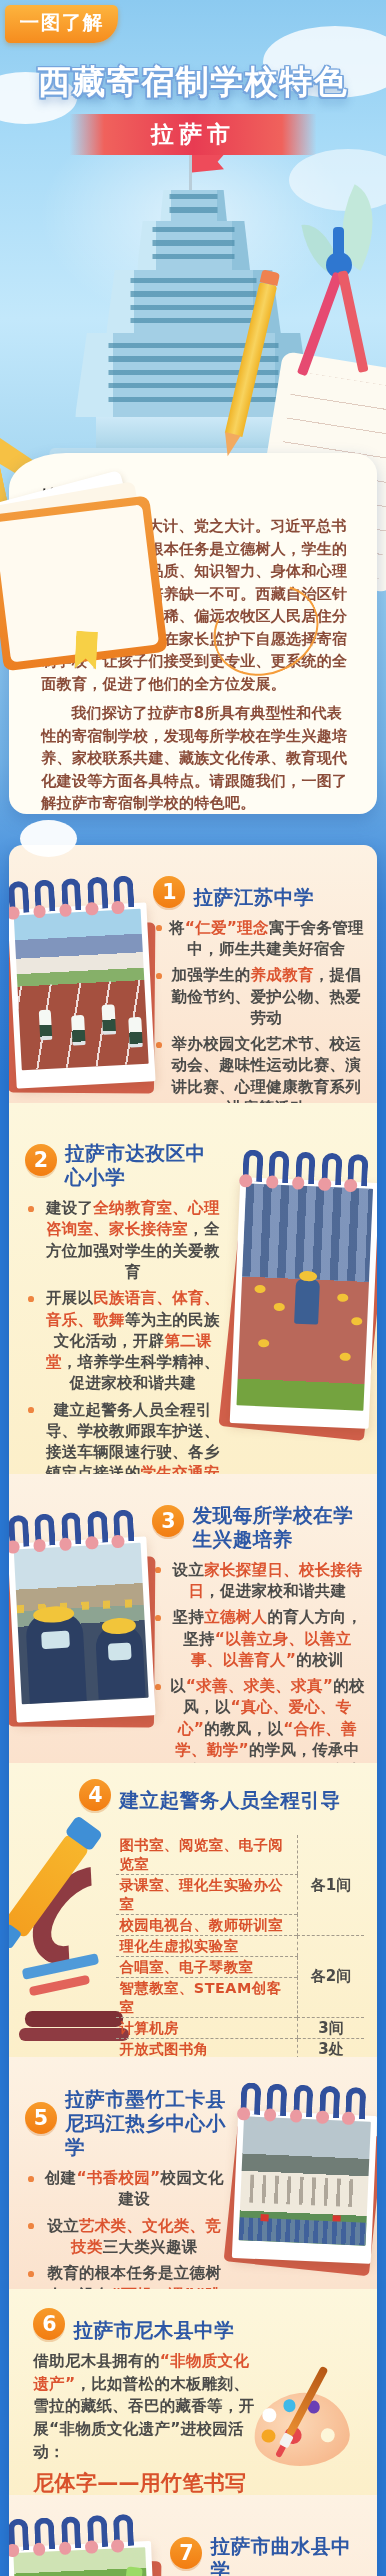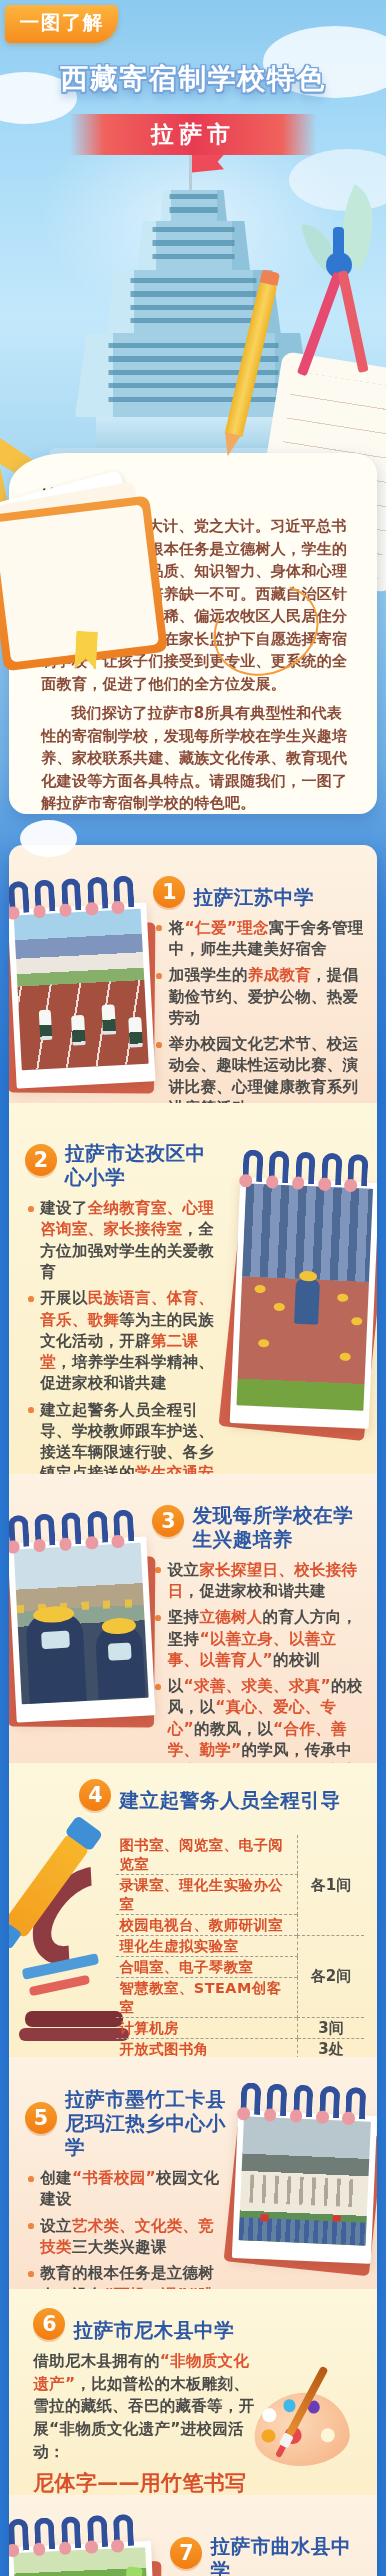--- a/index.html
+++ b/index.html
@@ -16,21 +16,21 @@
   .cl4 { left:19.6px;  top:820px; width:57px; height:37px; opacity:.95; z-index:3; }
   .glow { position:absolute; left:39px; top:108px; width:309px; height:216px; border-radius:50%;
     background:radial-gradient(ellipse, rgba(255,255,255,.55), rgba(255,255,255,0) 70%); }
 
   .badge { position:absolute; left:5.2px; top:5.2px; z-index:5; padding:4.1px 14.4px 7.2px;
     font-size:19.6px; font-weight:800; color:#fff; letter-spacing:1.5px;
     background:linear-gradient(180deg,#fdb43e,#f68c1e); border-radius:5.2px 5.2px 24px 5.2px;
     box-shadow:0 2.1px 5.2px rgba(190,110,10,.35); }
 
   .main-title { position:absolute; left:0; top:60px; width:100%; text-align:center; z-index:4;
-    font-size:28px; font-weight:900; letter-spacing:1.5px; color:#fff;
+    font-size:33px; font-weight:900; letter-spacing:1.5px; color:#fff;
     text-shadow:1.5px 1.5px 0 #76a5dd,-1.5px 1.5px 0 #76a5dd,1.5px -1.5px 0 #76a5dd,-1.5px -1.5px 0 #76a5dd,
       0 1.5px 0 #76a5dd,0 -1.5px 0 #76a5dd,1.5px 0 0 #76a5dd,-1.5px 0 0 #76a5dd,0 6.2px 9.3px rgba(47,98,165,.45); }
 
   .banner { position:absolute; top:114px; left:50%; transform:translateX(-50%); z-index:4;
     width:247px; height:41px; line-height:41px; text-align:center;
     font-size:23px; font-weight:800; color:#fff; letter-spacing:5.2px;
     background:linear-gradient(90deg,rgba(240,98,92,0) 0%,#f0625c 14%,#e83b52 50%,#f0625c 86%,rgba(240,98,92,0) 100%); }
 
   
   .bld { position:absolute; left:49px; top:150px; width:289px; height:335px; z-index:1; }
@@ -111,21 +111,21 @@
   .s5 { height:232px; } .s6 { height:206px; } .s7 { height:304px; }
 
   .sec-head { display:flex; align-items:center; gap:8.2px; }
   .num { flex:0 0 auto; width:32px; height:32px; border-radius:50%; color:#fff;
     background:linear-gradient(180deg,#f79b2b,#f27d12); font-size:20.6px; font-weight:800;
     display:flex; align-items:center; justify-content:center; box-shadow:0 2.1px 0 rgba(205,105,15,.25); }
   .sec-title { color:#2d58a6; font-size:19.6px; font-weight:800; line-height:1.25; letter-spacing:0.5px;margin-top:13px; }
 
   .bullets { list-style:none; margin-top:7.2px; }
   .bullets li { position:relative; padding-left:15.5px; margin-bottom:5.2px; font-size:15.5px; line-height:1.37;
-    font-weight:700; color:#4b4b49; letter-spacing:0.3px; }
+    font-weight:700; color:#4b4b49; letter-spacing:0.3px;text-align:center; }
   .bullets li::before { content:''; position:absolute; left:3.1px; top:7.7px; width:5.7px; height:5.7px;
     border-radius:50%; background:#ee8440; }
   .hl { color:#dc5430; }
   .para { font-size:15.5px; line-height:1.46; font-weight:700; color:#4b4b49; letter-spacing:0.3px; margin-top:7.2px; }
 
   .col-r1 { margin-left:144px; padding:28px 13.4px 0 0; }
   .col-l2 { margin-right:152px; padding:26px 0 0 15.5px; }
   .col-r3 { margin-left:143px; padding:16.5px 10.3px 0 0; }
   .col-l5 { margin-right:149px; padding:17.5px 0 0 15.5px; }
   .col-6  { padding:16.5px 129px 0 24px; }

